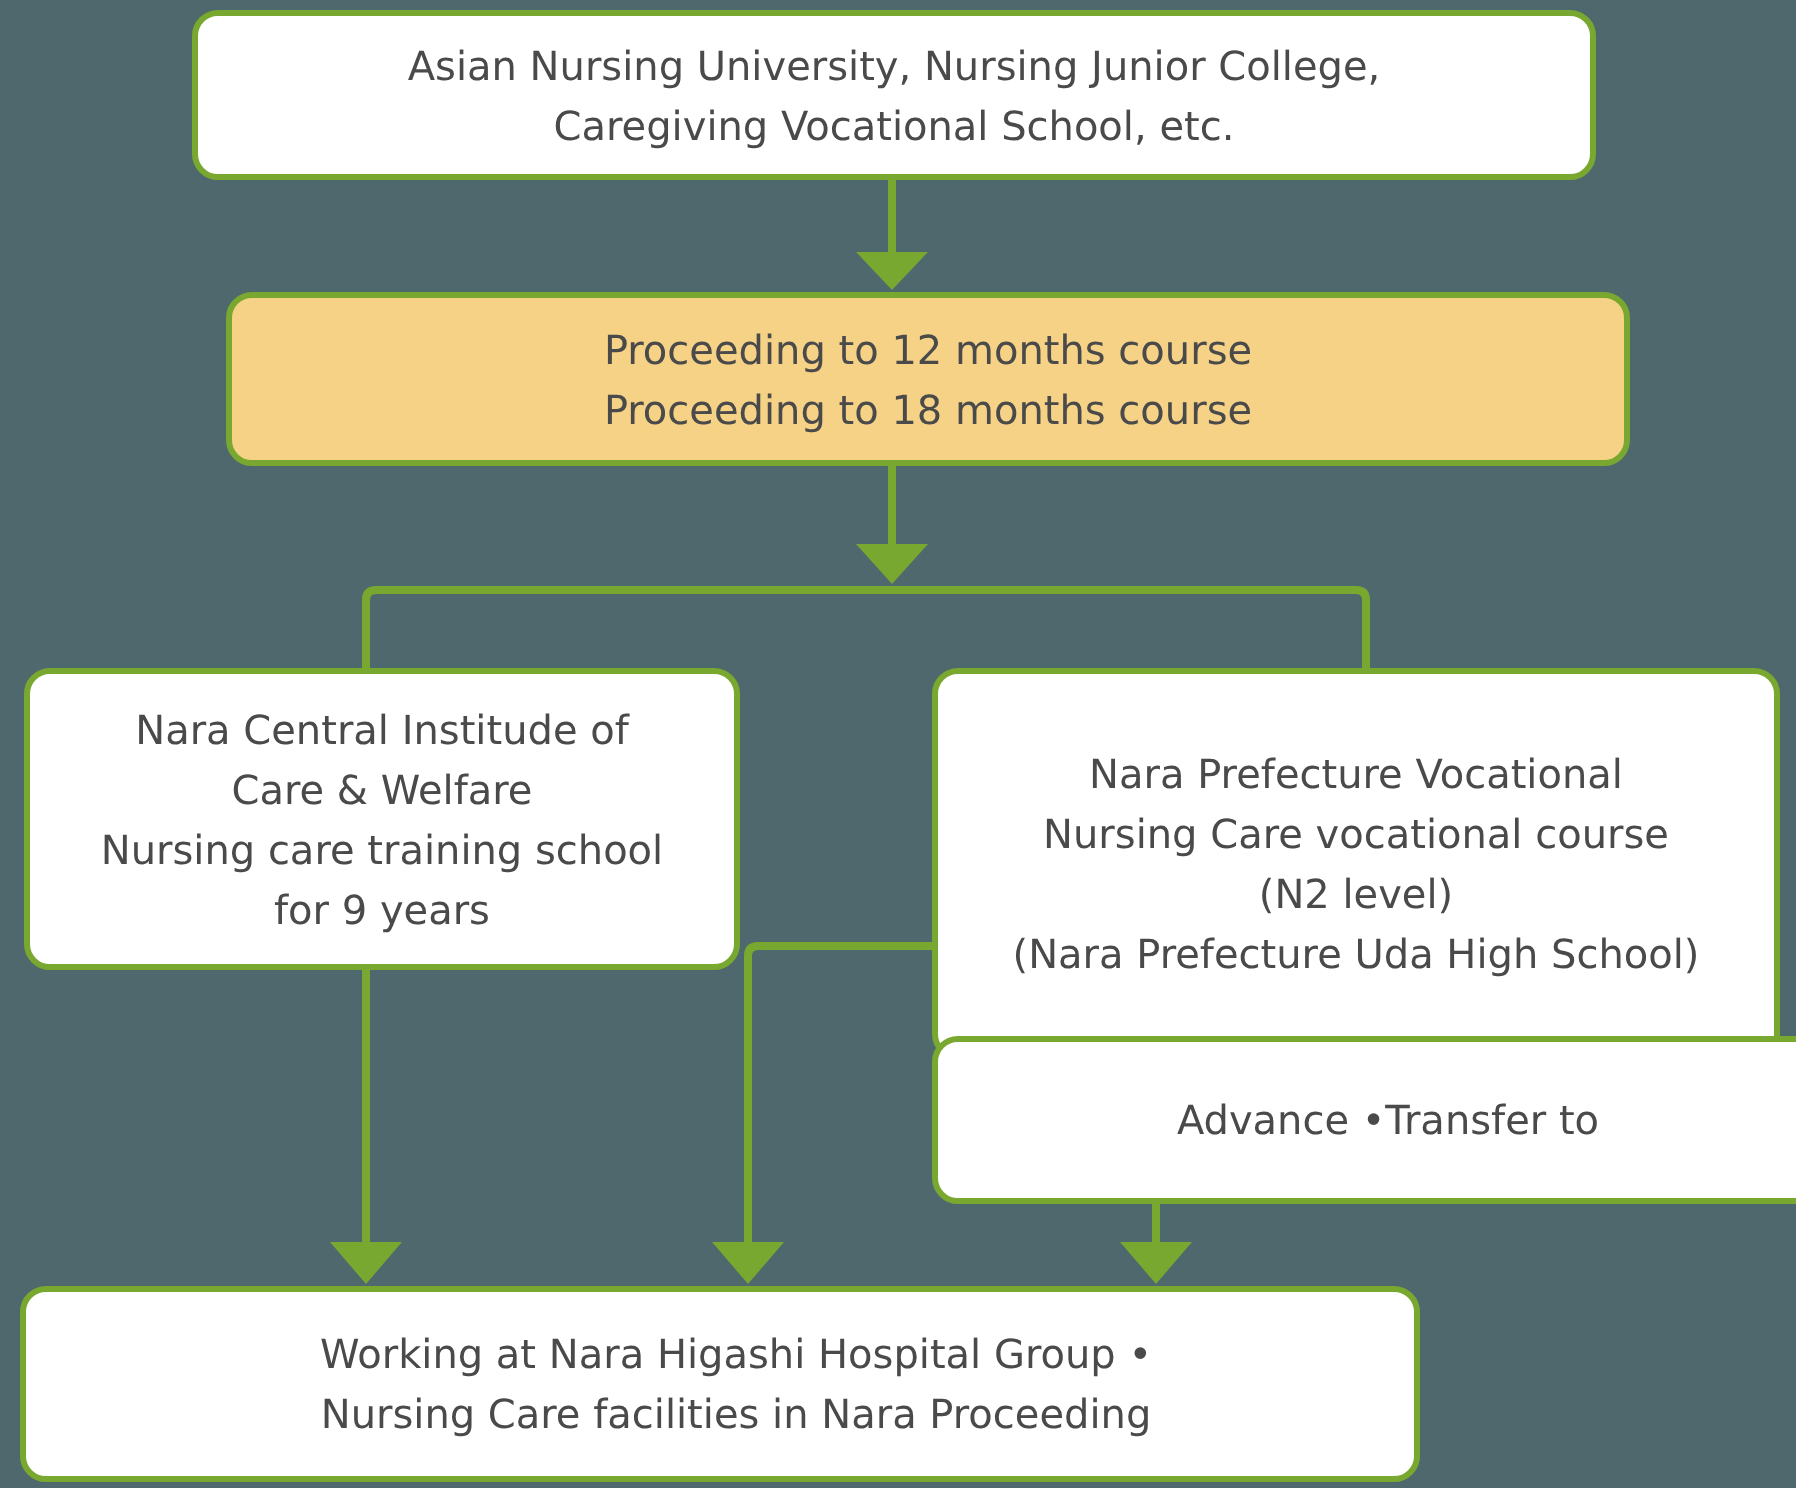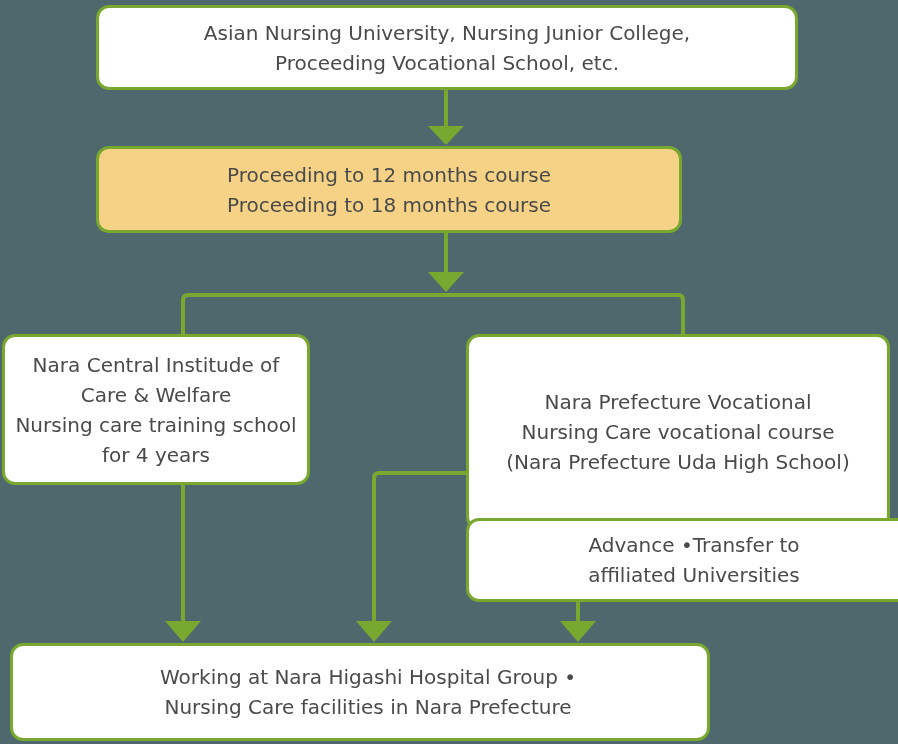--- a/index.html
+++ b/index.html
@@ -33,22 +33,22 @@
     justify-content: center;
     align-items: center;
     text-align: center;
     color: #4a4a4a;
     font-size: 20px;
     line-height: 1.5;
   }
   .box.yellow { background: #f6d286; }
 
   .box-source   { left: 96px;  top: 5px;   width: 702px; height: 85px; }
-  .box-course   { left: 96px;  top: 146px; width: 586px; height: 87px; }
-  .box-central  { left: 2px;   top: 334px; width: 308px; height: 151px; }
+  .box-course   { left: 113px;  top: 146px; width: 702px; height: 87px; }
+  .box-central  { left: 12px;   top: 334px; width: 358px; height: 151px; }
   .box-pref     { left: 466px; top: 334px; width: 424px; height: 196px; align-items: center; }
   .box-advance  { left: 466px; top: 518px; width: 456px; height: 84px; }
   .box-working  { left: 10px;  top: 643px; width: 700px; height: 98px; padding-left: 16px; }
 </style>
 </head>
 <body>
 
 <div class="canvas">
 
   <svg class="connectors" width="898" height="744" viewBox="0 0 898 744" xmlns="http://www.w3.org/2000/svg">
@@ -65,44 +65,44 @@
       <polygon points="428,126 464,126 446,145"></polygon>
       <polygon points="428,272 464,272 446,292"></polygon>
       <polygon points="165,621 201,621 183,642"></polygon>
       <polygon points="356,621 392,621 374,642"></polygon>
       <polygon points="560,621 596,621 578,642"></polygon>
     </g>
   </svg>
 
   <div class="box box-source">
     <div>Asian Nursing University, Nursing Junior College,</div>
-    <div>Proceeding Vocational School, etc.</div>
+    <div>Caregiving Vocational School, etc.</div>
   </div>
 
   <div class="box yellow box-course">
     <div>Proceeding to 12 months course</div>
     <div>Proceeding to 18 months course</div>
   </div>
 
   <div class="box box-central">
     <div>Nara Central Institude of</div>
     <div>Care &amp; Welfare</div>
     <div>Nursing care training school</div>
-    <div>for 4 years</div>
+    <div>for 9 years</div>
   </div>
 
   <div class="box box-pref">
     <div>Nara Prefecture Vocational</div>
     <div>Nursing Care vocational course</div>
+    <div>(N2 level)</div>
     <div>(Nara Prefecture Uda High School)</div>
   </div>
 
   <div class="box box-advance">
     <div>Advance •Transfer to</div>
-    <div>affiliated Universities</div>
   </div>
 
   <div class="box box-working">
     <div>Working at Nara Higashi Hospital Group •</div>
-    <div>Nursing Care facilities in Nara Prefecture</div>
+    <div>Nursing Care facilities in Nara Proceeding</div>
   </div>
 
 </div>
 
 </body></html>

